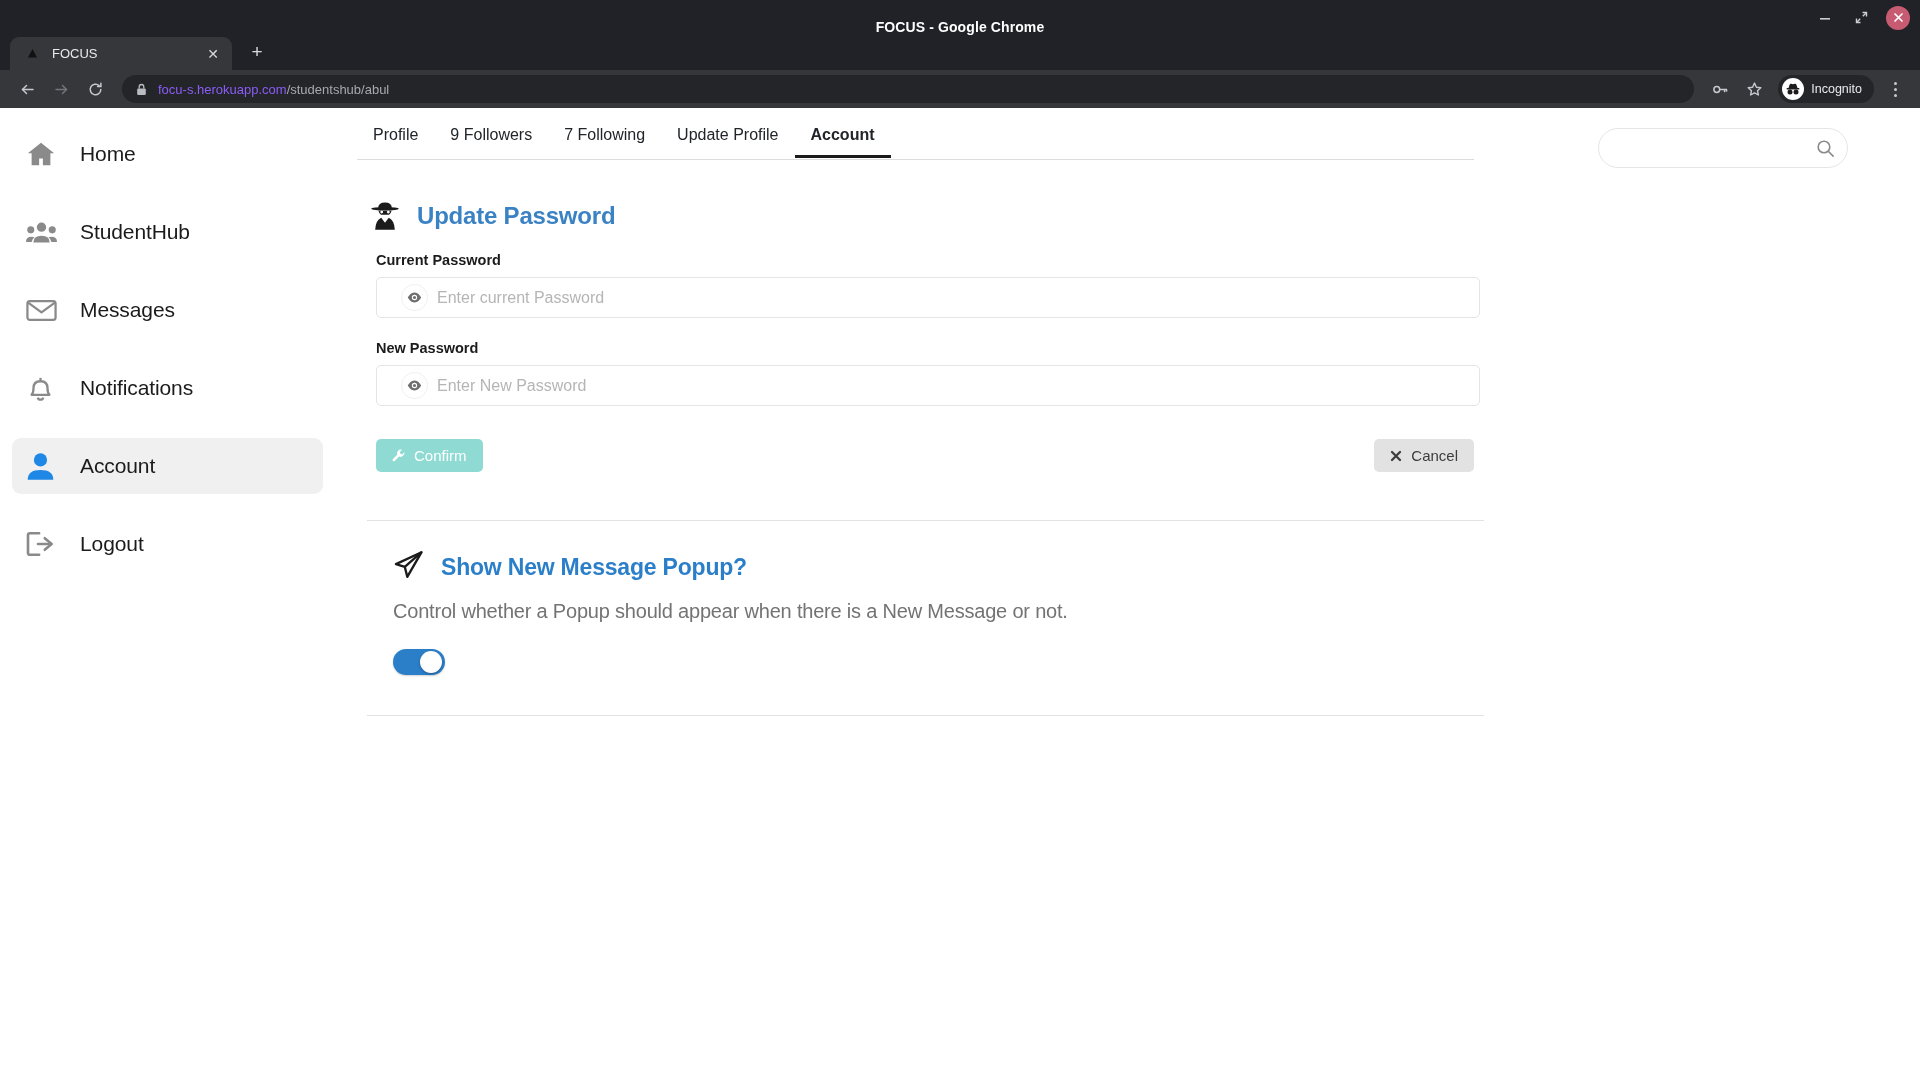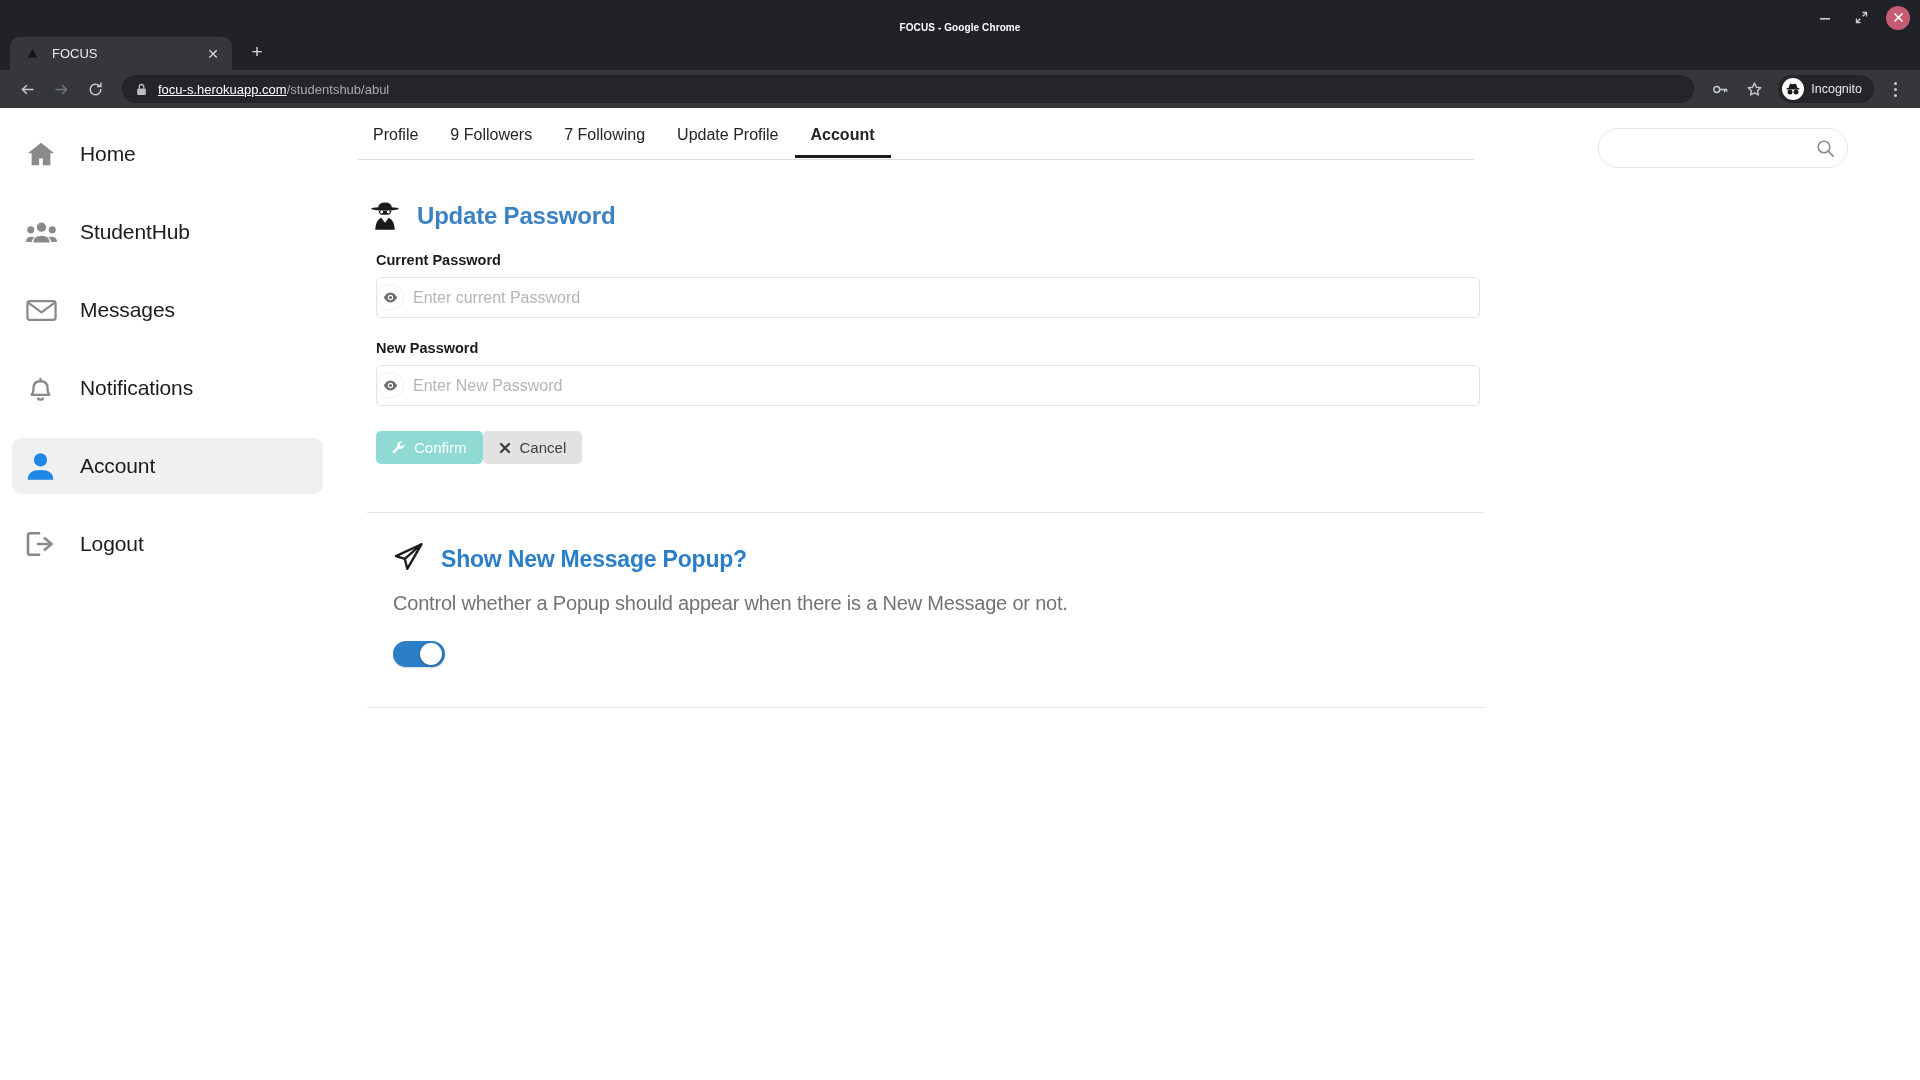--- a/index.html
+++ b/index.html
@@ -11,21 +11,21 @@
   }
 
   
   .titlebar {
     height: 35px; width: 100%;
     background: #202227;
     display: flex; align-items: center; justify-content: center;
     position: relative;
   }
   .titlebar-text {
-    color: #ffffff; font-size: 10px; font-weight: bold;
+    color: #ffffff; font-size: 14px; font-weight: bold;
     letter-spacing: .1px;
     margin-top: 19px;
   }
   .win-controls {
     position: absolute; right: 10px; top: 0; height: 35px;
     display: flex; align-items: center; gap: 14px;
   }
   .win-btn {
     width: 22px; height: 22px;
     display: flex; align-items: center; justify-content: center;
@@ -81,21 +81,21 @@
     color: #c6c9ce; font-size: 16px;
   }
   .nav-btn.disabled { color: #72767c; }
   .omnibox {
     flex: 1; height: 28px; margin-left: 8px; margin-right: 6px;
     background: #232529; border-radius: 14px;
     display: flex; align-items: center; padding: 0 12px;
   }
   .lock-icon { width: 14px; height: 14px; margin-right: 10px; display: flex; align-items: center; justify-content: center; }
   .omnibox-url { font-size: 13px; color: #a6a9ae; white-space: nowrap; }
-  .omnibox-url .url-host { color: #ffffff; text-decoration: underline; }
+  .omnibox-url .url-host { color: #8b5cf6; }
   .toolbar-icon {
     width: 28px; height: 28px;
     display: flex; align-items: center; justify-content: center;
     color: #c6c9ce; margin-left: 2px;
   }
   .incognito-chip {
     height: 28px; border-radius: 14px;
     background: #232529;
     display: flex; align-items: center; gap: 7px;
     padding: 0 12px 0 4px; margin-left: 6px;
@@ -190,37 +190,37 @@
   .form-area { padding-left: 9px; margin-top: 16px; }
   .field-label {
     font-size: 14.5px; font-weight: bold; color: #1b1b1b;
     margin-bottom: 9px;
   }
   .input-wrap {
     width: 1104px; height: 41px;
     border: 1px solid #e4e4e4; border-radius: 5px;
     display: flex; align-items: center;
     background: #ffffff;
-    padding-left: 0;
+    padding-left: 24px;
   }
   .eye-btn {
     width: 27px; height: 27px; border-radius: 50%;
     border: 1px solid #f0f0f0;
     display: flex; align-items: center; justify-content: center;
     color: #6f6f6f; flex: 0 0 27px;
   }
   .pw-input {
     flex: 1; border: none; outline: none; background: transparent;
     font-size: 16px; color: #1b1b1b; margin-left: 9px;
     font-family: "Liberation Sans", sans-serif;
   }
   .pw-input::placeholder { color: #b5b5b5; }
   .field-gap { height: 22px; }
 
-  .btn-row { display: flex; gap: 0; margin-top: 25px; }
+  .btn-row { display: flex; gap: 0; margin-top: 33px; justify-content: space-between; }
   .btn {
     height: 33px; border-radius: 5px; border: none;
     display: inline-flex; align-items: center; gap: 9px;
     padding: 0 16px;
     font-size: 15px; font-family: "Liberation Sans", sans-serif;
   }
   .btn-confirm { background: #8fdbd3; color: #ffffff; }
   .btn-cancel  { background: #e2e2e2; color: #3d3d3d; }
   .btn .b-ico { display: flex; align-items: center; font-size: 13px; }
 

